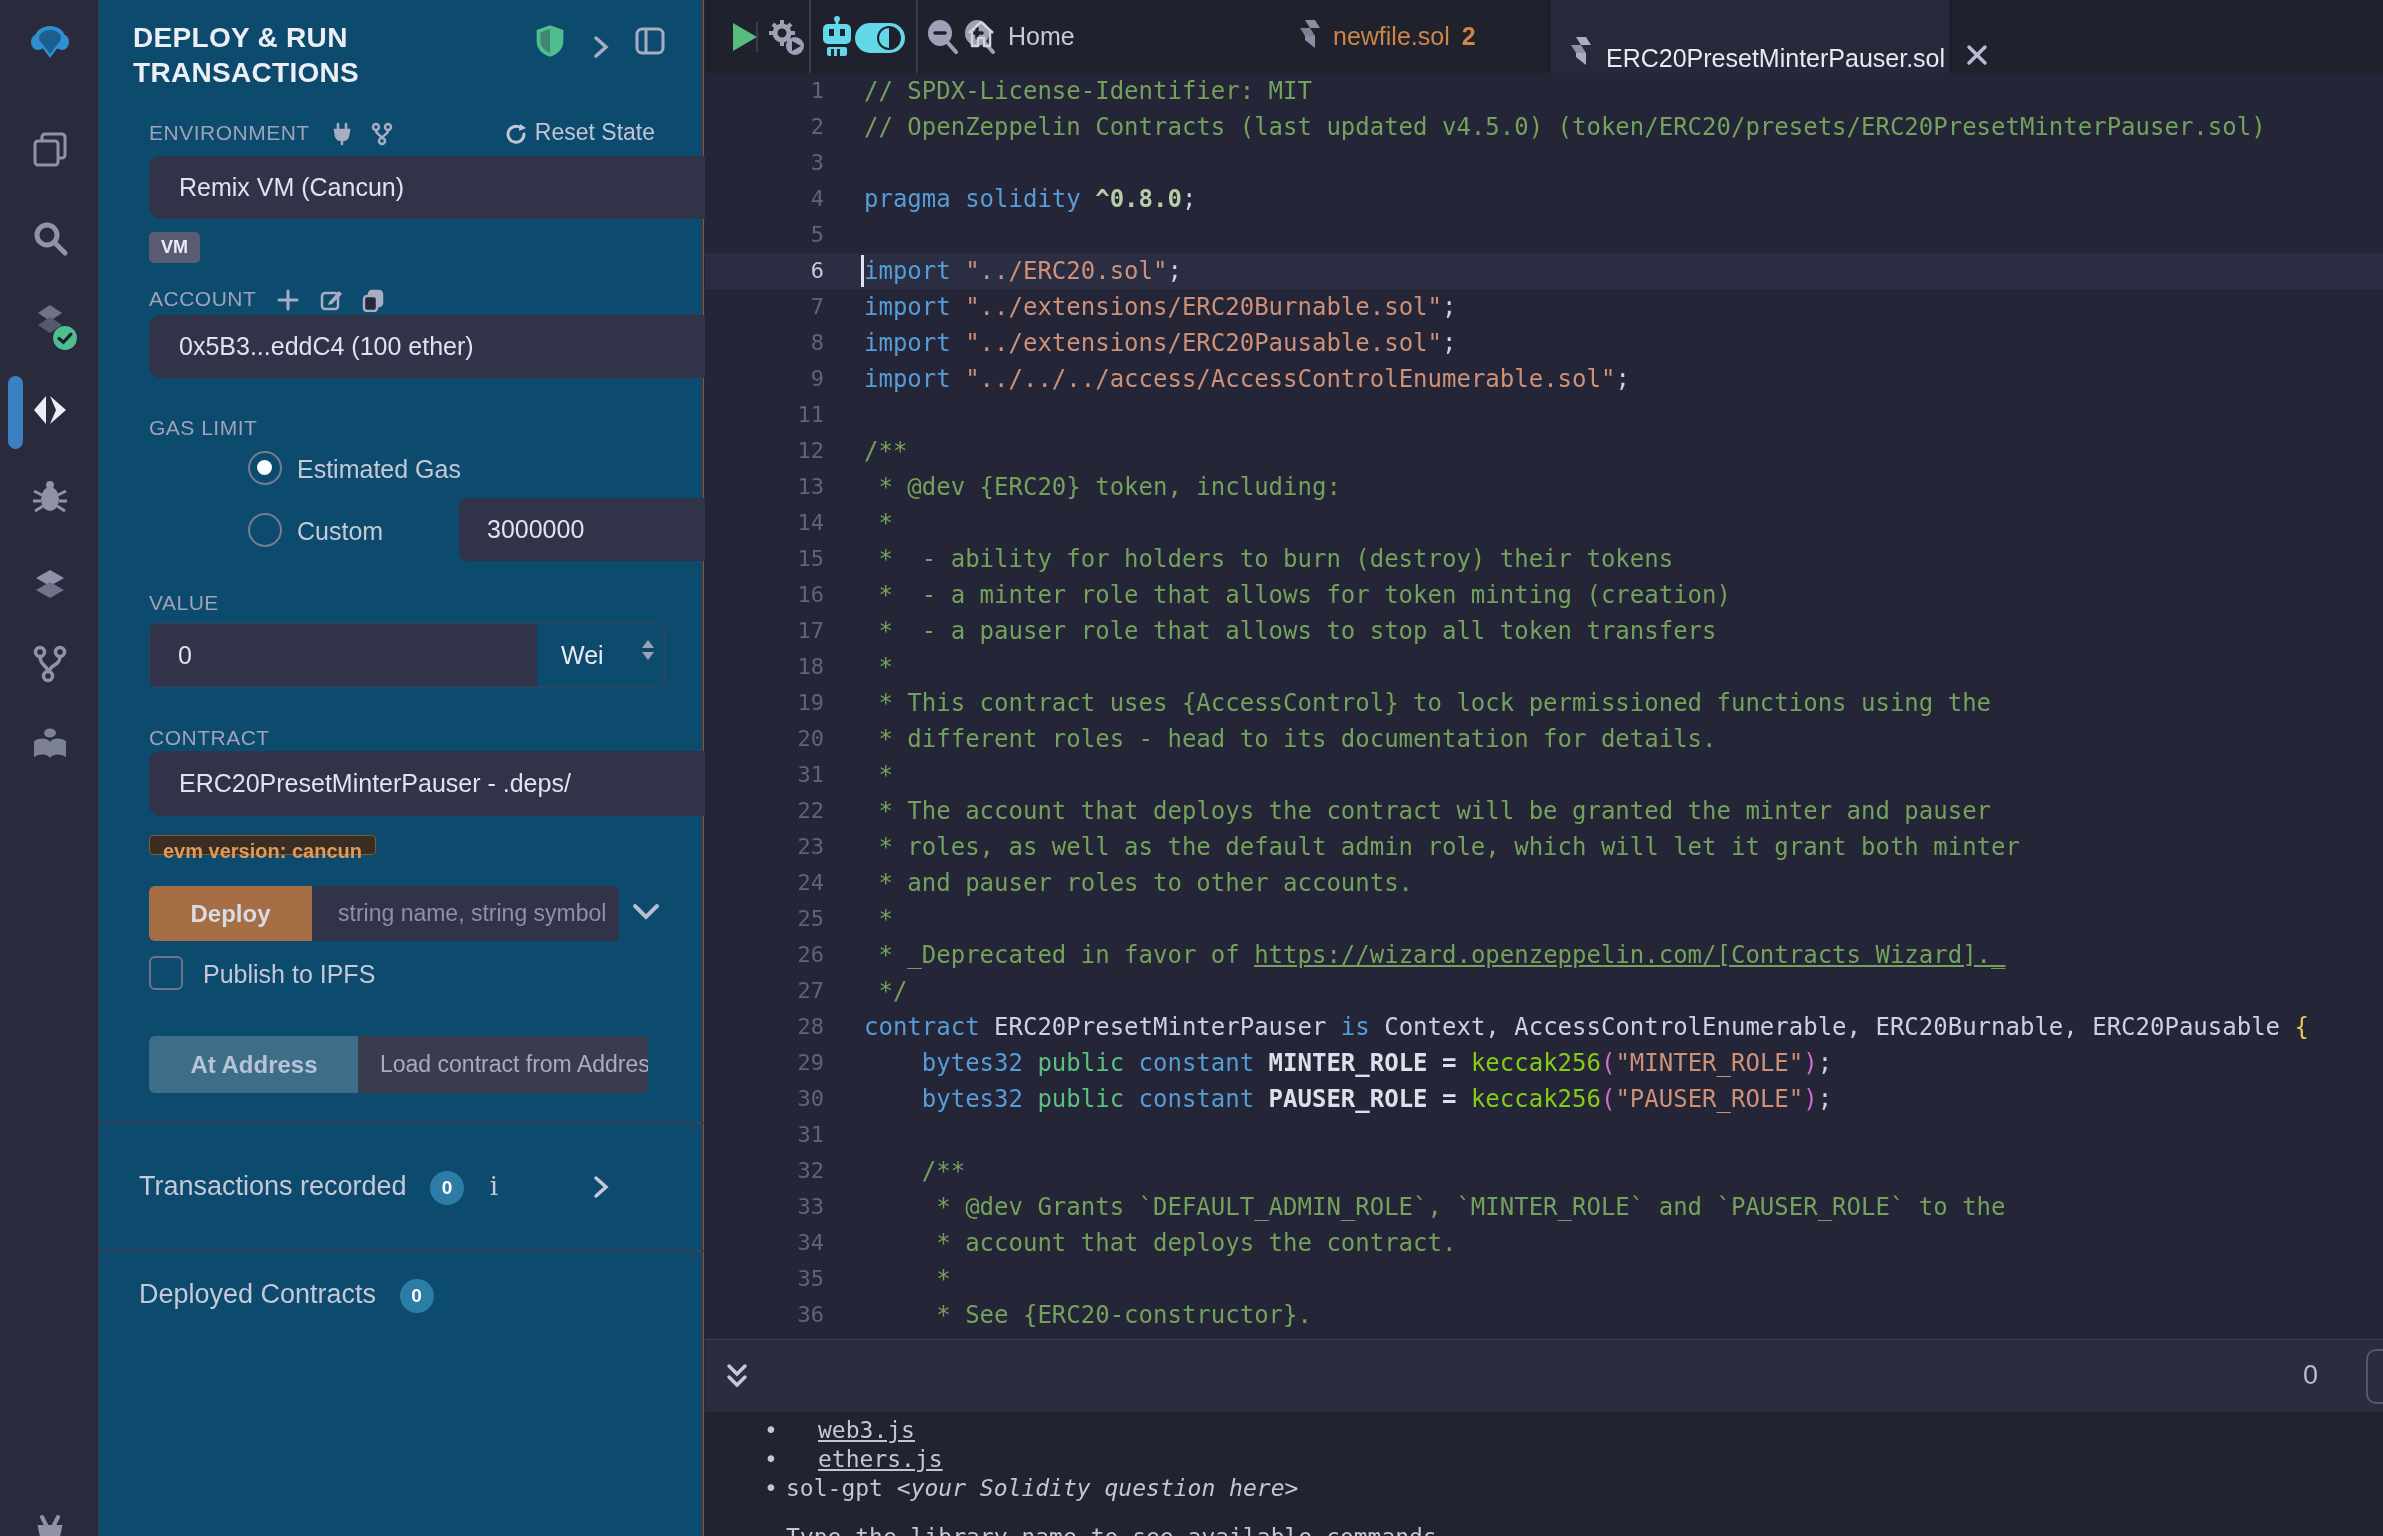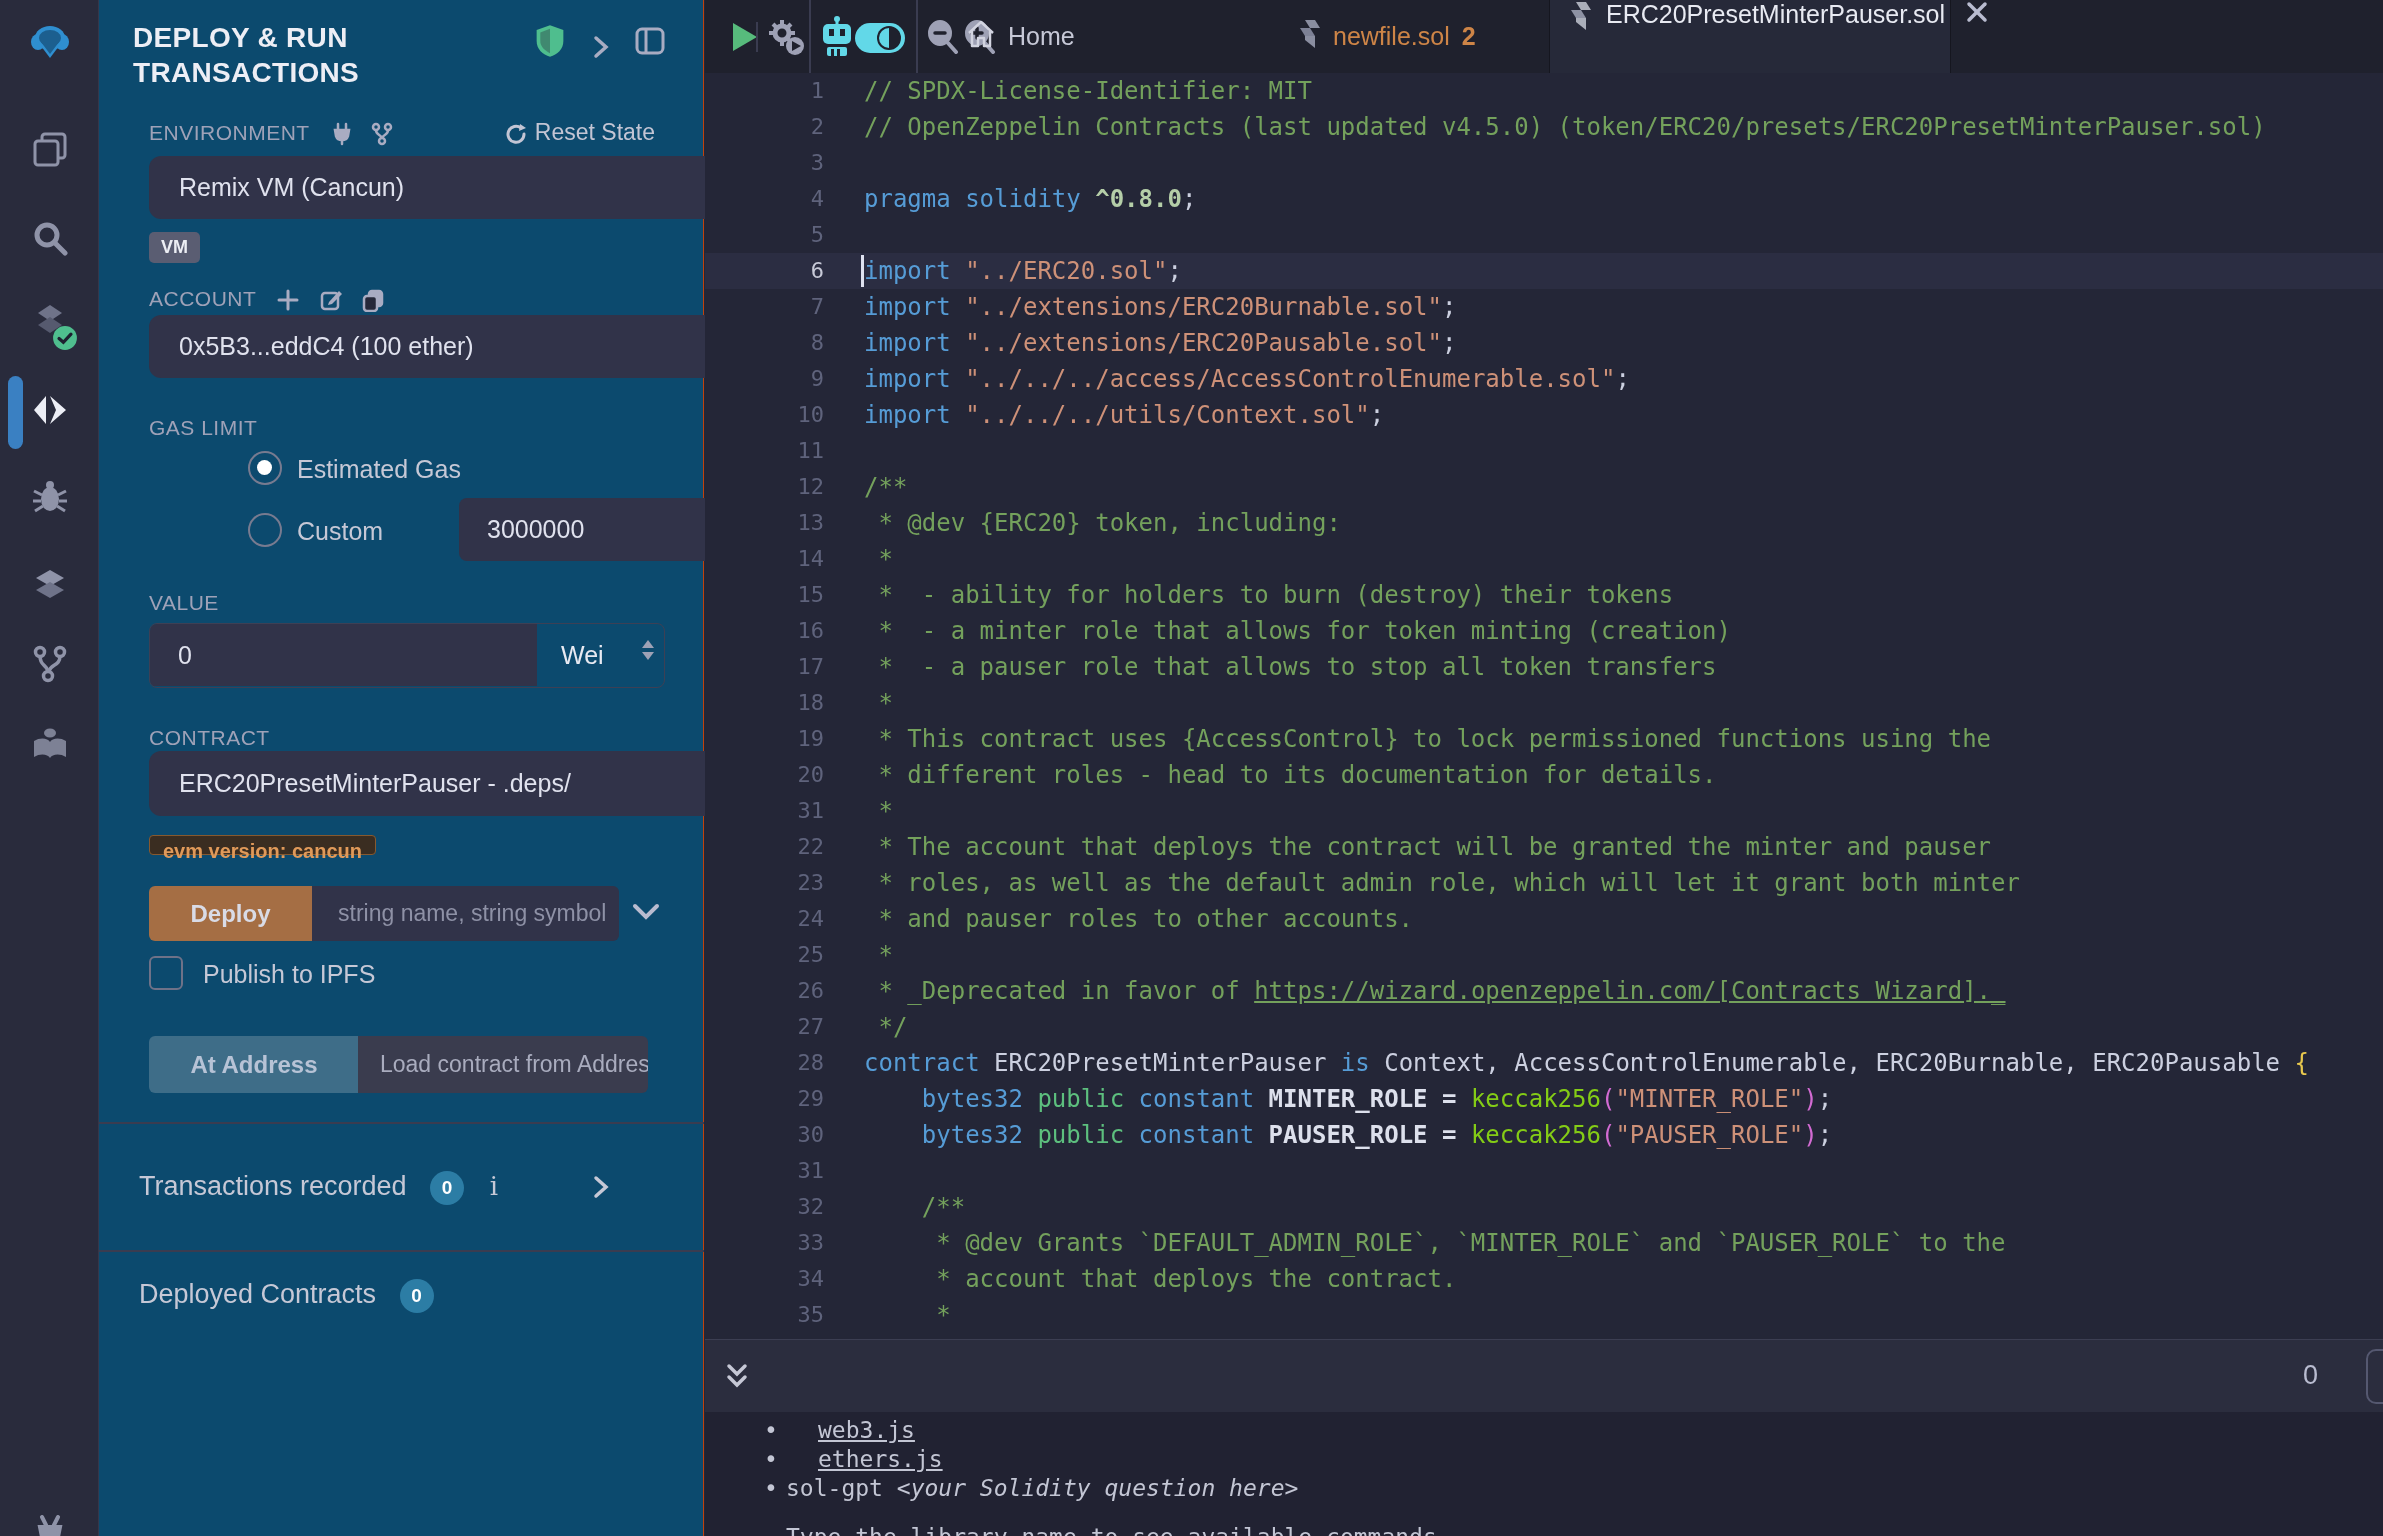--- a/index.html
+++ b/index.html
@@ -89,21 +89,21 @@
   #editor { position:absolute; left:705px; top:0; width:1679px; height:1537px; background:#242637; }
   #tabbar { position:absolute; left:0; top:0; width:1679px; height:73px; background:#1f212d; }
   .tb-sep { position:absolute; width:2px; background:#3a3c50; }
   .tb-icon { position:absolute; color:#9ea1b5; }
   #home-tab { position:absolute; left:261px; top:0; height:73px; display:flex;
     align-items:center; gap:12px; color:#c6c8d6; font-size:25px; }
   #newfile-tab { position:absolute; left:594px; top:0; height:73px; display:flex;
     align-items:center; gap:12px; font-size:25px; color:#ce8547; }
   #active-tab { position:absolute; left:844px; top:0; width:402px; height:73px;
     background:#262939; border-left:1px solid #15161f; border-right:1px solid #15161f;
-    display:flex; align-items:flex-start; gap:14px; padding:0 20px; color:#e8eaf2; font-size:25px; }
+    display:flex; align-items:flex-end; gap:14px; padding:0 20px; color:#e8eaf2; font-size:25px; }
 
   #code-area { position:absolute; left:0; top:73px; width:1679px; height:1265px; overflow:hidden; }
   .code-row { position:relative; display:flex; height:36px; line-height:36px; white-space:pre;
     font-family:"DejaVu Sans Mono", monospace; }
   .code-row.active { background:#2b2d42; }
   .gutter { width:119px; text-align:right; font-size:22px; color:#5f637c; flex:0 0 119px; }
   .code-row.active .gutter { color:#c8cad8; }
   .code-text { margin-left:40px; font-size:24px; color:#ccd0e0; }
   .cursor { position:absolute; left:156px; top:2px; width:2.5px; height:32px; background:#dfe2f0; }
   .tok-c { color:#74a15c; } .tok-cu { color:#74a15c; text-decoration:underline; }
@@ -468,21 +468,20 @@
     <div id="code-area">
         <div class="code-row"><span class="gutter">1</span><span class="code-text"><span class="tok-c">// SPDX-License-Identifier: MIT</span></span></div>
         <div class="code-row"><span class="gutter">2</span><span class="code-text"><span class="tok-c">// OpenZeppelin Contracts (last updated v4.5.0) (token/ERC20/presets/ERC20PresetMinterPauser.sol)</span></span></div>
         <div class="code-row"><span class="gutter">3</span><span class="code-text"></span></div>
         <div class="code-row"><span class="gutter">4</span><span class="code-text"><span class="tok-k">pragma solidity </span><span class="tok-nb">^0.8.0</span><span class="tok-d">;</span></span></div>
         <div class="code-row"><span class="gutter">5</span><span class="code-text"></span></div>
         <div class="code-row active"><span class="gutter">6</span><span class="cursor"></span><span class="code-text"><span class="tok-k">import </span><span class="tok-s">"../ERC20.sol"</span><span class="tok-d">;</span></span></div>
         <div class="code-row"><span class="gutter">7</span><span class="code-text"><span class="tok-k">import </span><span class="tok-s">"../extensions/ERC20Burnable.sol"</span><span class="tok-d">;</span></span></div>
         <div class="code-row"><span class="gutter">8</span><span class="code-text"><span class="tok-k">import </span><span class="tok-s">"../extensions/ERC20Pausable.sol"</span><span class="tok-d">;</span></span></div>
         <div class="code-row"><span class="gutter">9</span><span class="code-text"><span class="tok-k">import </span><span class="tok-s">"../../../access/AccessControlEnumerable.sol"</span><span class="tok-d">;</span></span></div>
-        <div class="code-row"><span class="gutter">10</span><span class="code-text"><span class="tok-k">import </span><span class="tok-s">"../../../utils/Context.sol"</span><span class="tok-d">;</span></span></div>
         <div class="code-row"><span class="gutter">11</span><span class="code-text"></span></div>
         <div class="code-row"><span class="gutter">12</span><span class="code-text"><span class="tok-c">/**</span></span></div>
         <div class="code-row"><span class="gutter">13</span><span class="code-text"><span class="tok-c"> * @dev {ERC20} token, including:</span></span></div>
         <div class="code-row"><span class="gutter">14</span><span class="code-text"><span class="tok-c"> *</span></span></div>
         <div class="code-row"><span class="gutter">15</span><span class="code-text"><span class="tok-c"> *  - ability for holders to burn (destroy) their tokens</span></span></div>
         <div class="code-row"><span class="gutter">16</span><span class="code-text"><span class="tok-c"> *  - a minter role that allows for token minting (creation)</span></span></div>
         <div class="code-row"><span class="gutter">17</span><span class="code-text"><span class="tok-c"> *  - a pauser role that allows to stop all token transfers</span></span></div>
         <div class="code-row"><span class="gutter">18</span><span class="code-text"><span class="tok-c"> *</span></span></div>
         <div class="code-row"><span class="gutter">19</span><span class="code-text"><span class="tok-c"> * This contract uses {AccessControl} to lock permissioned functions using the</span></span></div>
         <div class="code-row"><span class="gutter">20</span><span class="code-text"><span class="tok-c"> * different roles - head to its documentation for details.</span></span></div>

